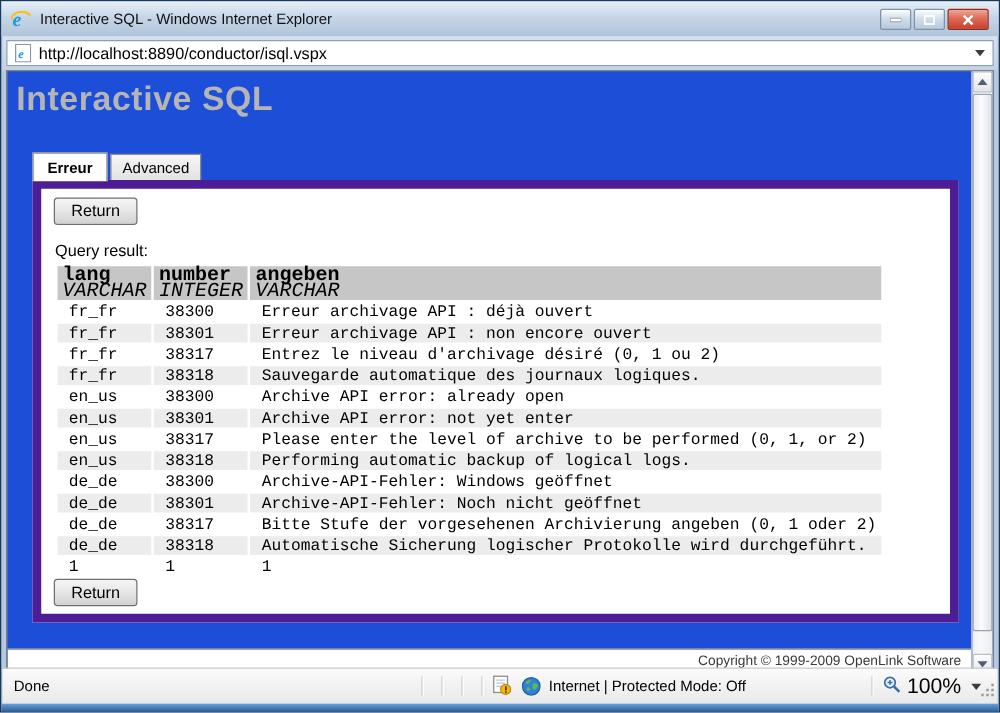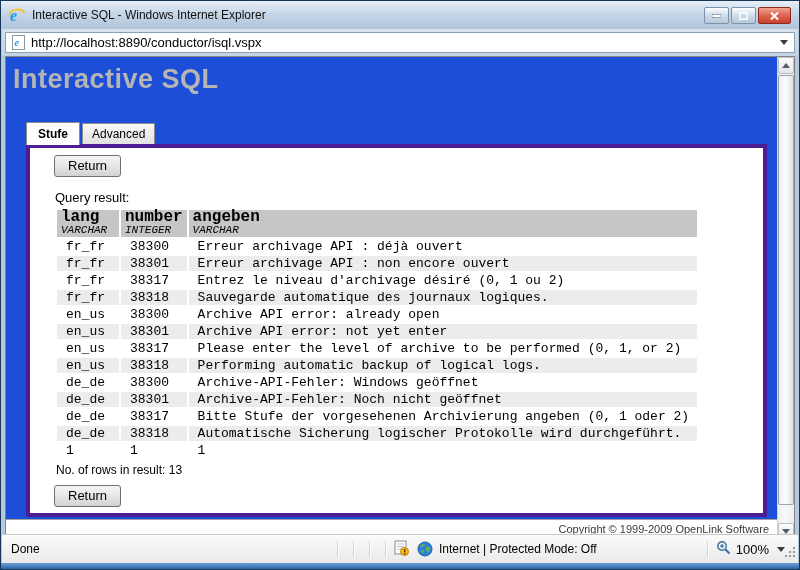--- a/index.html
+++ b/index.html
@@ -48,39 +48,39 @@
   }
   .main { position:absolute; top:0; left:0; right:17px; bottom:0; overflow:hidden; }
   .heading { margin:7px 0 0 7px; font-size:27px; font-weight:bold; color:#b5b5b5; letter-spacing:0.5px; }
   .tabs { display:flex; align-items:flex-end; margin:27px 0 0 20px; position:relative; z-index:2; }
   .tab {
     font-size:12px; color:#000; border:1px solid #8c8c8c; border-bottom:none;
     background:linear-gradient(#f7f7f7,#e2e2e2); padding:3px 9px 3px; margin-right:2px; cursor:default;
   }
   .tab.active { font-weight:bold; background:#fff; padding:4px 11px; margin-bottom:-1px; }
   .panel {
-    margin:0 10px 0 20px; border:4px solid #4c1d95; background:#fff;
-    padding:7px 6px 6px 24px; min-height:354px; position:relative; z-index:1;
+    margin:0 10px 0 20px; border:7px solid #4c1d95; background:#fff;
+    padding:7px 6px 6px 10px; min-height:354px; position:relative; z-index:1;
   }
   .btn {
     font-family:"Liberation Sans", sans-serif; font-size:13px; color:#000;
     border:1px solid #707070; border-radius:3px; padding:2px 13px 3px;
     background:linear-gradient(#f5f5f5,#e8e8e8 45%,#d2d2d2); cursor:default;
   }
   .query-label { font-size:13px; margin:13px 0 3px 1px; color:#000; }
   .rows-summary { font-size:12px; margin:3px 0 8px 2px; color:#000; }
   
   table.result {
     border-collapse:separate; border-spacing:2px; width:644px;
     font-family:"Liberation Mono","DejaVu Sans Mono",monospace; font-size:13px;
     margin-left:1px;
   }
   table.result th { background:#c6c6c6; text-align:left; padding:1px 4px; vertical-align:top; }
   table.result th .cname { font-weight:bold; font-size:16px; line-height:13px; }
-  table.result th .ctype { font-style:italic; font-weight:normal; font-size:11px; line-height:12px; }
+  table.result th .ctype { font-style:italic; font-weight:normal; font-size:16px; line-height:12px; }
   table.result td { padding:0 4px 0 9px; height:15px; line-height:15px; white-space:nowrap; }
   table.result tbody tr:nth-child(even) td { background:#ececec; }
   table.result .col0 { width:62px; }
   table.result .col1 { width:64px; }
   
   .footer {
     position:absolute; left:0; right:0; bottom:0; border-top:1px solid #a0a0a0;
     padding:3px 8px 5px 0; text-align:right; font-size:11px; color:#3a3a3a; background:#fff;
   }
   
@@ -105,21 +105,21 @@
   .statusbar {
     position:absolute; left:1px; right:1px; bottom:6px; height:29px;
     background:linear-gradient(#fbfbfb,#e9e9e9); border-top:1px solid #c8c8c8;
     display:flex; align-items:center; font-size:12px; color:#000; padding:0 3px;
   }
   .sb-sep { width:0; height:16px; border-left:1px solid #d2d2d2; border-right:1px solid #fff; margin:0 7px; }
   .sb-done { width:325px; padding-left:6px; }
   .sb-zone { margin-left:6px; white-space:nowrap; }
   .sb-fill { flex:1; }
   .sb-zoom { display:flex; align-items:center; margin-right:10px; }
-  .sb-zoom .pct { font-size:13px; margin:0 8px 0 4px; }
+  .sb-zoom .pct { font-size:17px; margin:0 8px 0 4px; }
   .grip { position:absolute; right:1px; bottom:1px; }
   
   .bottomstrip {
     position:absolute; left:0; right:0; bottom:0; height:6px;
     background:linear-gradient(#6ba0d6,#2c63a5);
   }
   .icon16 { width:16px; height:16px; display:block; }
 </style>
 </head>
 <body>
@@ -165,21 +165,21 @@
       <span class="url">http://localhost:8890/conductor/isql.vspx</span>
       <span class="caret-down"></span>
     </div>
   </div>
 
   <div class="frame">
     <div class="main">
       <div class="heading">Interactive SQL</div>
 
       <div class="tabs">
-        <div class="tab active">Stufe</div>
+        <div class="tab active">Erreur</div>
         <div class="tab">Advanced</div>
       </div>
 
       <div class="panel">
         <button class="btn">Return</button>
         <div class="query-label">Query result:</div>
 
         <table class="result">
           <thead>
               <tr>
@@ -259,21 +259,20 @@
                 <td class="col2">Automatische Sicherung logischer Protokolle wird durchgeführt.</td>
               </tr>
               <tr>
                 <td class="col0">1</td>
                 <td class="col1">1</td>
                 <td class="col2">1</td>
               </tr>
             </tbody>
         </table>
 
-        <div class="rows-summary">No. of rows in result: 13</div>
         <button class="btn">Return</button>
       </div>
 
       <div class="footer">
         <span>Copyright © 1999-2009 OpenLink Software</span>
       </div>
     </div>
 
     <div class="scrollbar">
       <div class="sb-btn up">

